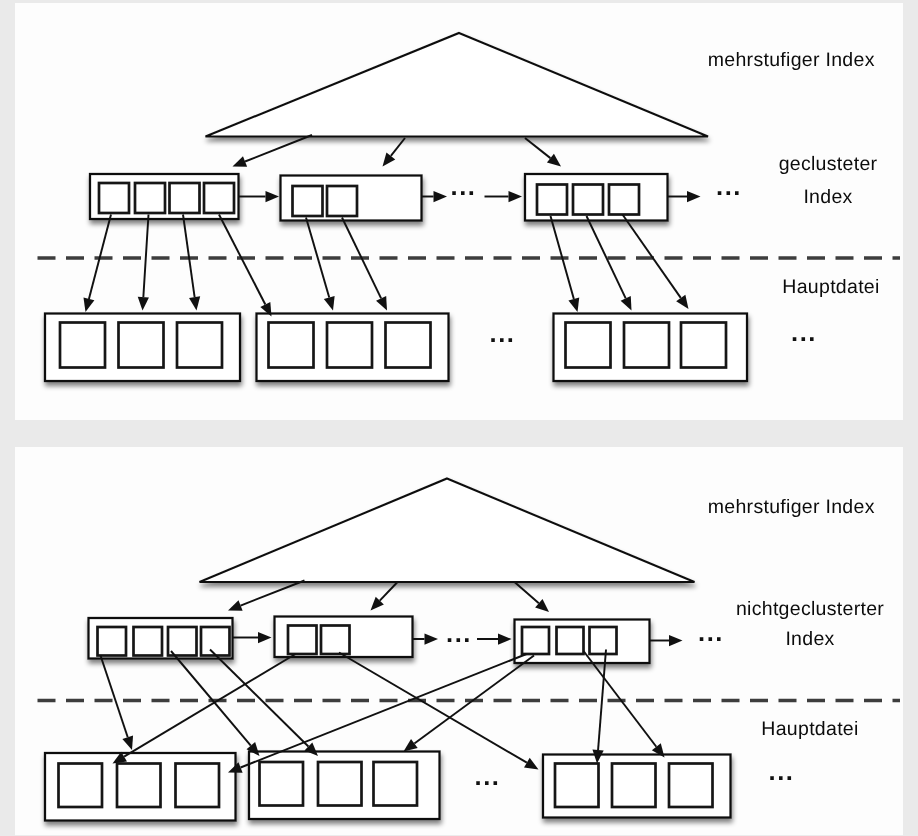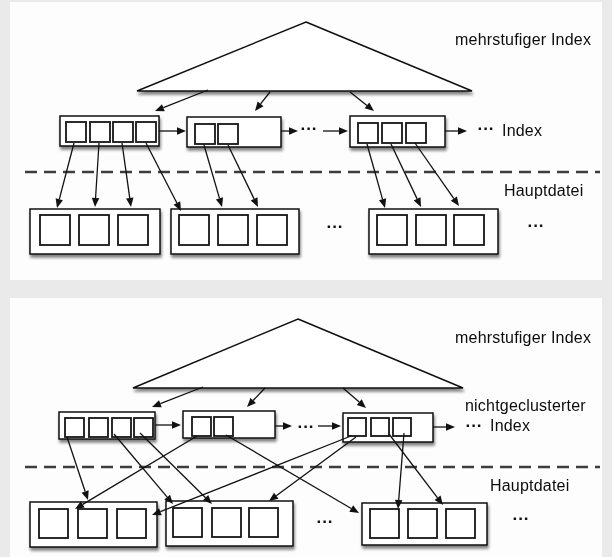--- a/index.html
+++ b/index.html
@@ -6,22 +6,22 @@
   #stage{
     position:relative;width:612px;height:557px;overflow:hidden;
     background:#eaeaea;
     font-family:"Liberation Sans", sans-serif;
   }
   .panel{position:absolute;left:10px;width:592px;background:#fdfdfd;}
   #panel-top{top:2px;height:278px;}
   #panel-bottom{top:298px;height:259px;}
   #diagram-svg{position:absolute;left:0;top:0;}
   .lbl{
-    position:absolute;text-align:left;color:#0c0c0c;
-    font-size:16px;font-weight:400;letter-spacing:0.2px;line-height:16px;
+    position:absolute;text-align:center;color:#0c0c0c;
+    font-size:13px;font-weight:400;letter-spacing:0.2px;line-height:16px;
     white-space:nowrap;
   }
   .dots{
     position:absolute;text-align:center;color:#111;
     font-size:17px;font-weight:700;letter-spacing:1px;line-height:16px;
   }
 </style>
 </head>
 <body>
 
@@ -160,20 +160,21 @@
         <line x1="356" y1="437" x2="276.24968923465985" y2="495.6668952756525" stroke="#111111" stroke-width="1.3"></line>
         <polygon points="269,501 274.02756226618175,492.64619142787757 278.47181620313796,498.68759912342745" fill="#111111"></polygon>
         <line x1="389" y1="434" x2="437.55169276028704" y2="497.8364849255626" stroke="#111111" stroke-width="1.3"></line>
         <polygon points="443,505 434.5668948126048,500.1066129421097 440.5364907079693,495.56635690901555" fill="#111111"></polygon>
         <line x1="404" y1="433" x2="398.7083223687801" y2="500.0279166621188" stroke="#111111" stroke-width="1.3"></line>
         <polygon points="398,509 394.9699543113296,499.7327823417938 402.4466904262306,500.3230509824438" fill="#111111"></polygon>
       </g>
     </svg>
 
   <div class="lbl" style="left:455px;top:32px;width:145px;">mehrstufiger Index</div>
+  <div class="lbl" style="left:502px;top:101px;width:100px;">geclusteter</div>
   <div class="lbl" style="left:502px;top:123px;width:100px;">Index</div>
   <div class="lbl" style="left:504px;top:183px;width:100px;">Hauptdatei</div>
   <div class="dots" style="left:296px;top:117px;width:26px;">...</div>
   <div class="dots" style="left:473px;top:117px;width:26px;">...</div>
   <div class="dots" style="left:322px;top:215px;width:26px;">...</div>
   <div class="dots" style="left:523px;top:214px;width:26px;">...</div>
 
   <div class="lbl" style="left:455px;top:330px;width:145px;">mehrstufiger Index</div>
   <div class="lbl" style="left:465px;top:398px;width:150px;">nichtgeclusterter</div>
   <div class="lbl" style="left:490px;top:418px;width:100px;">Index</div>

